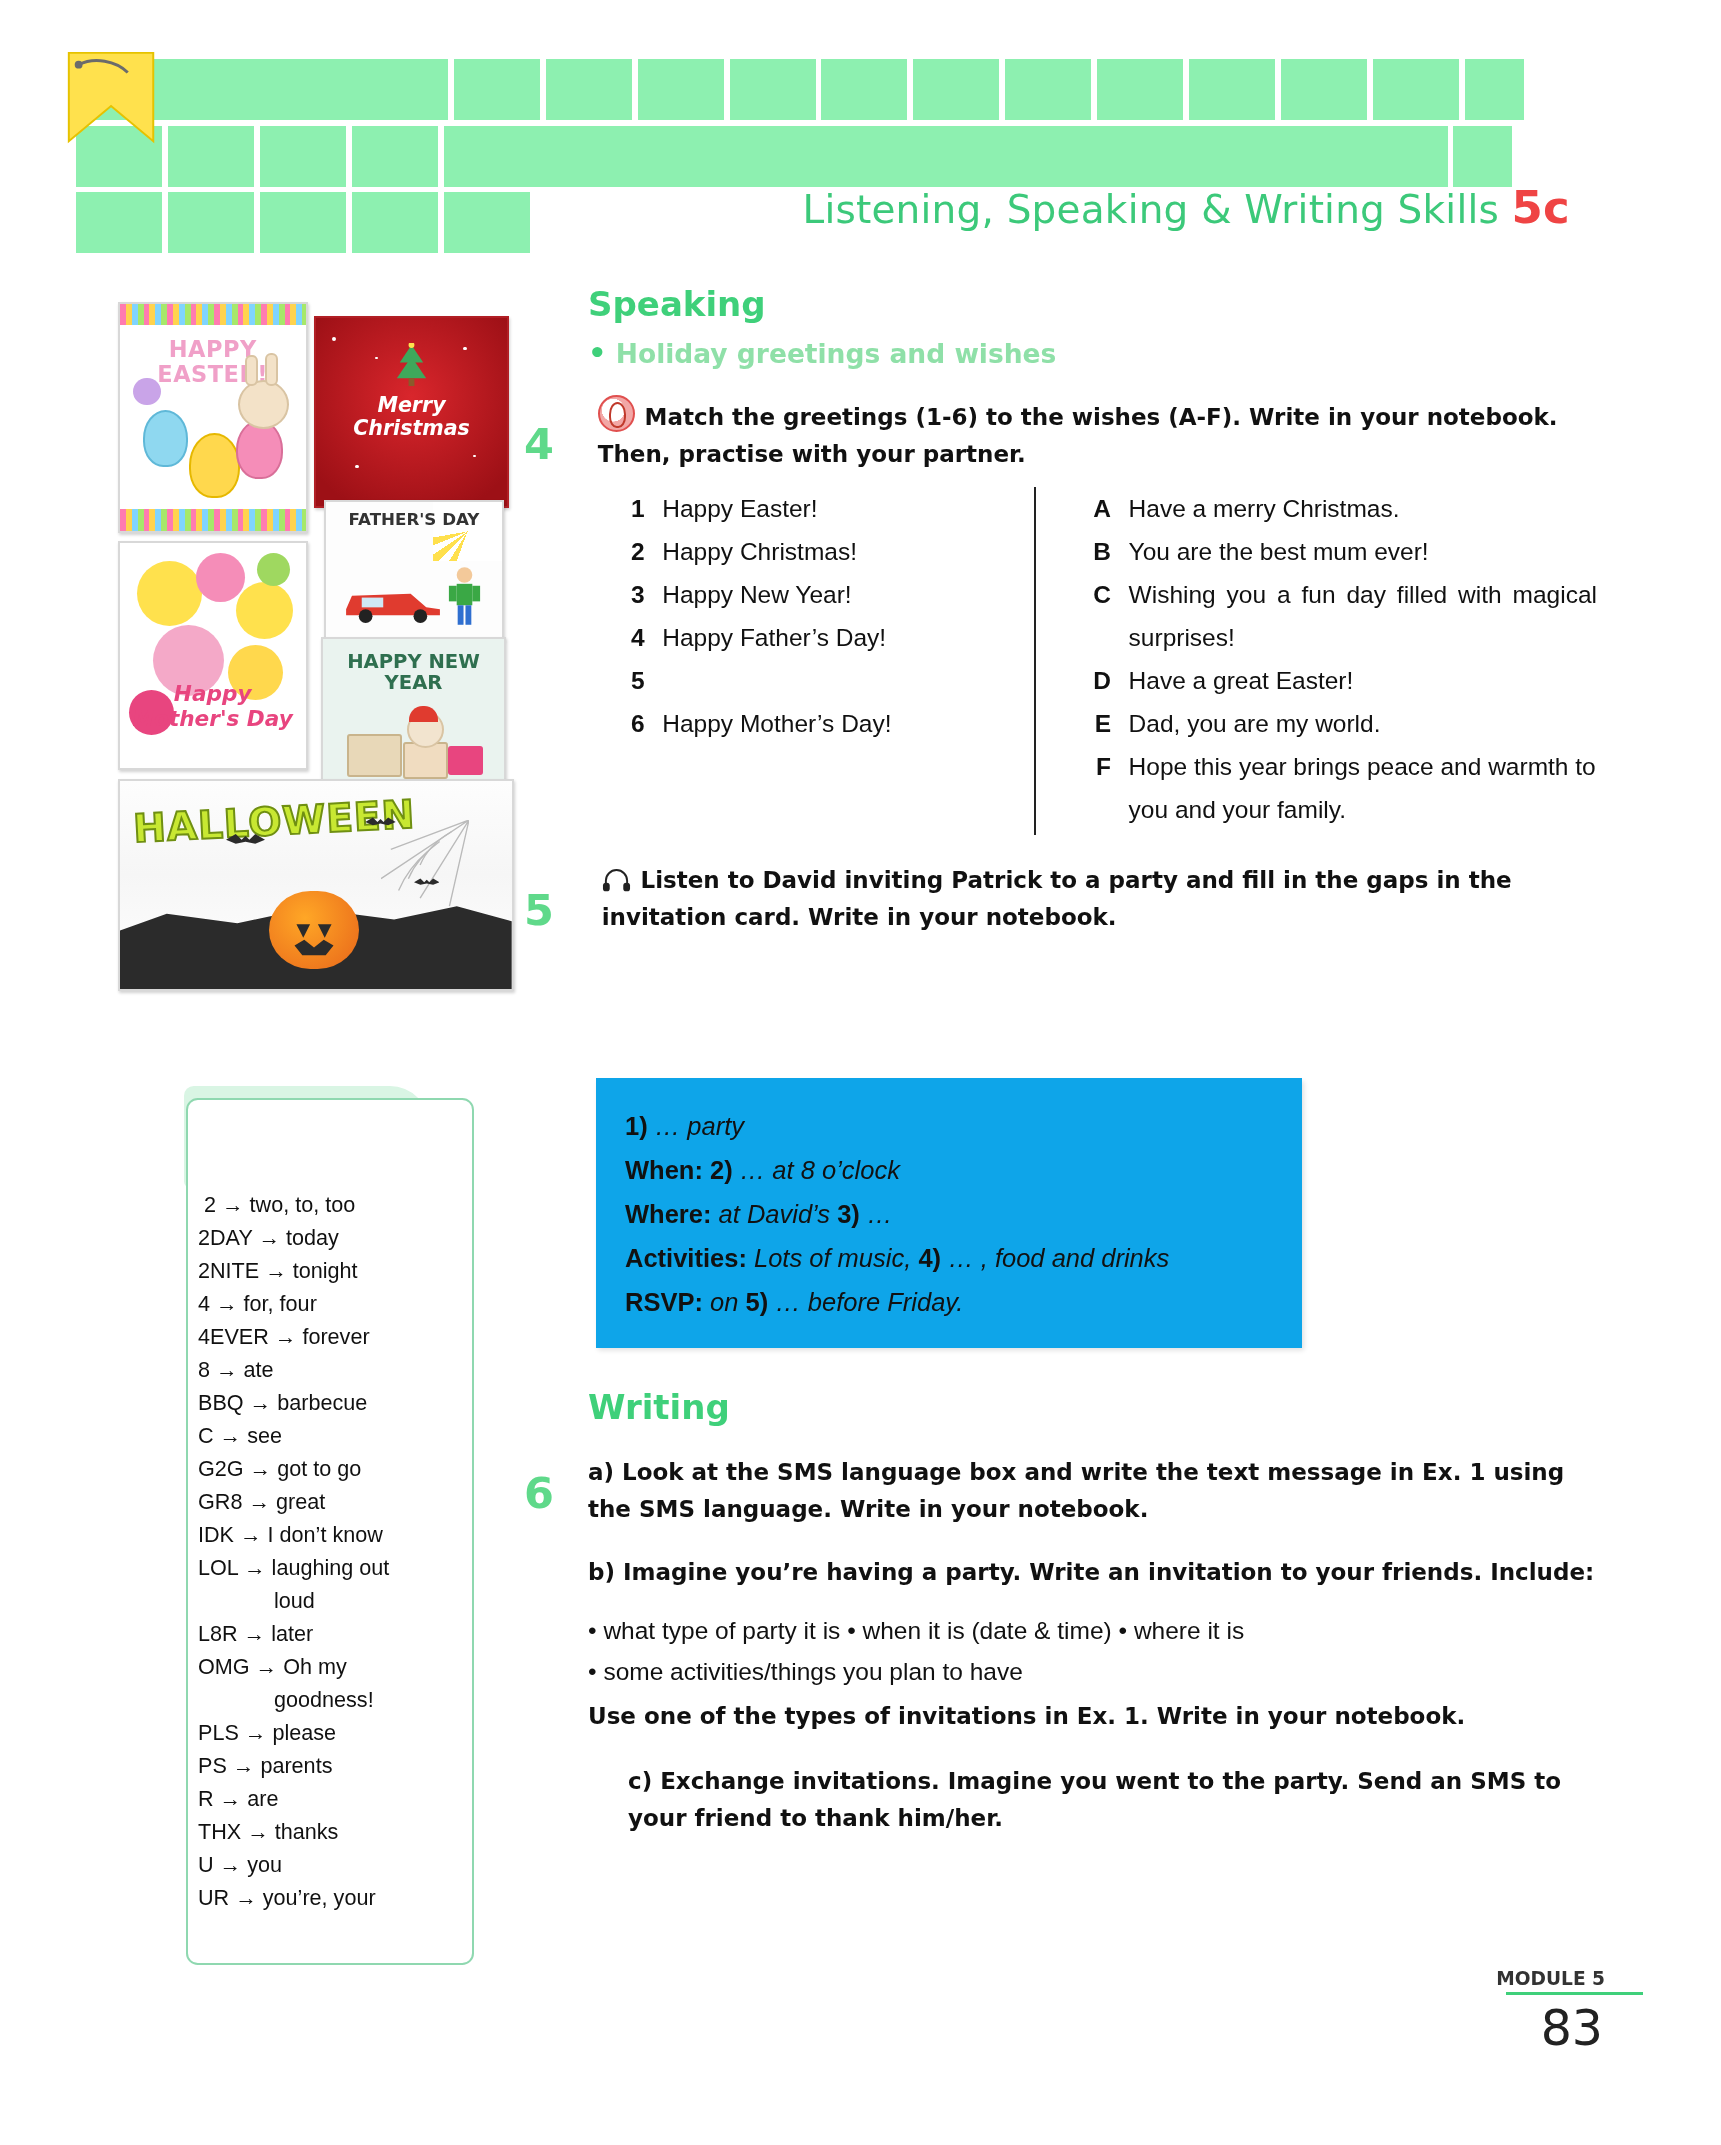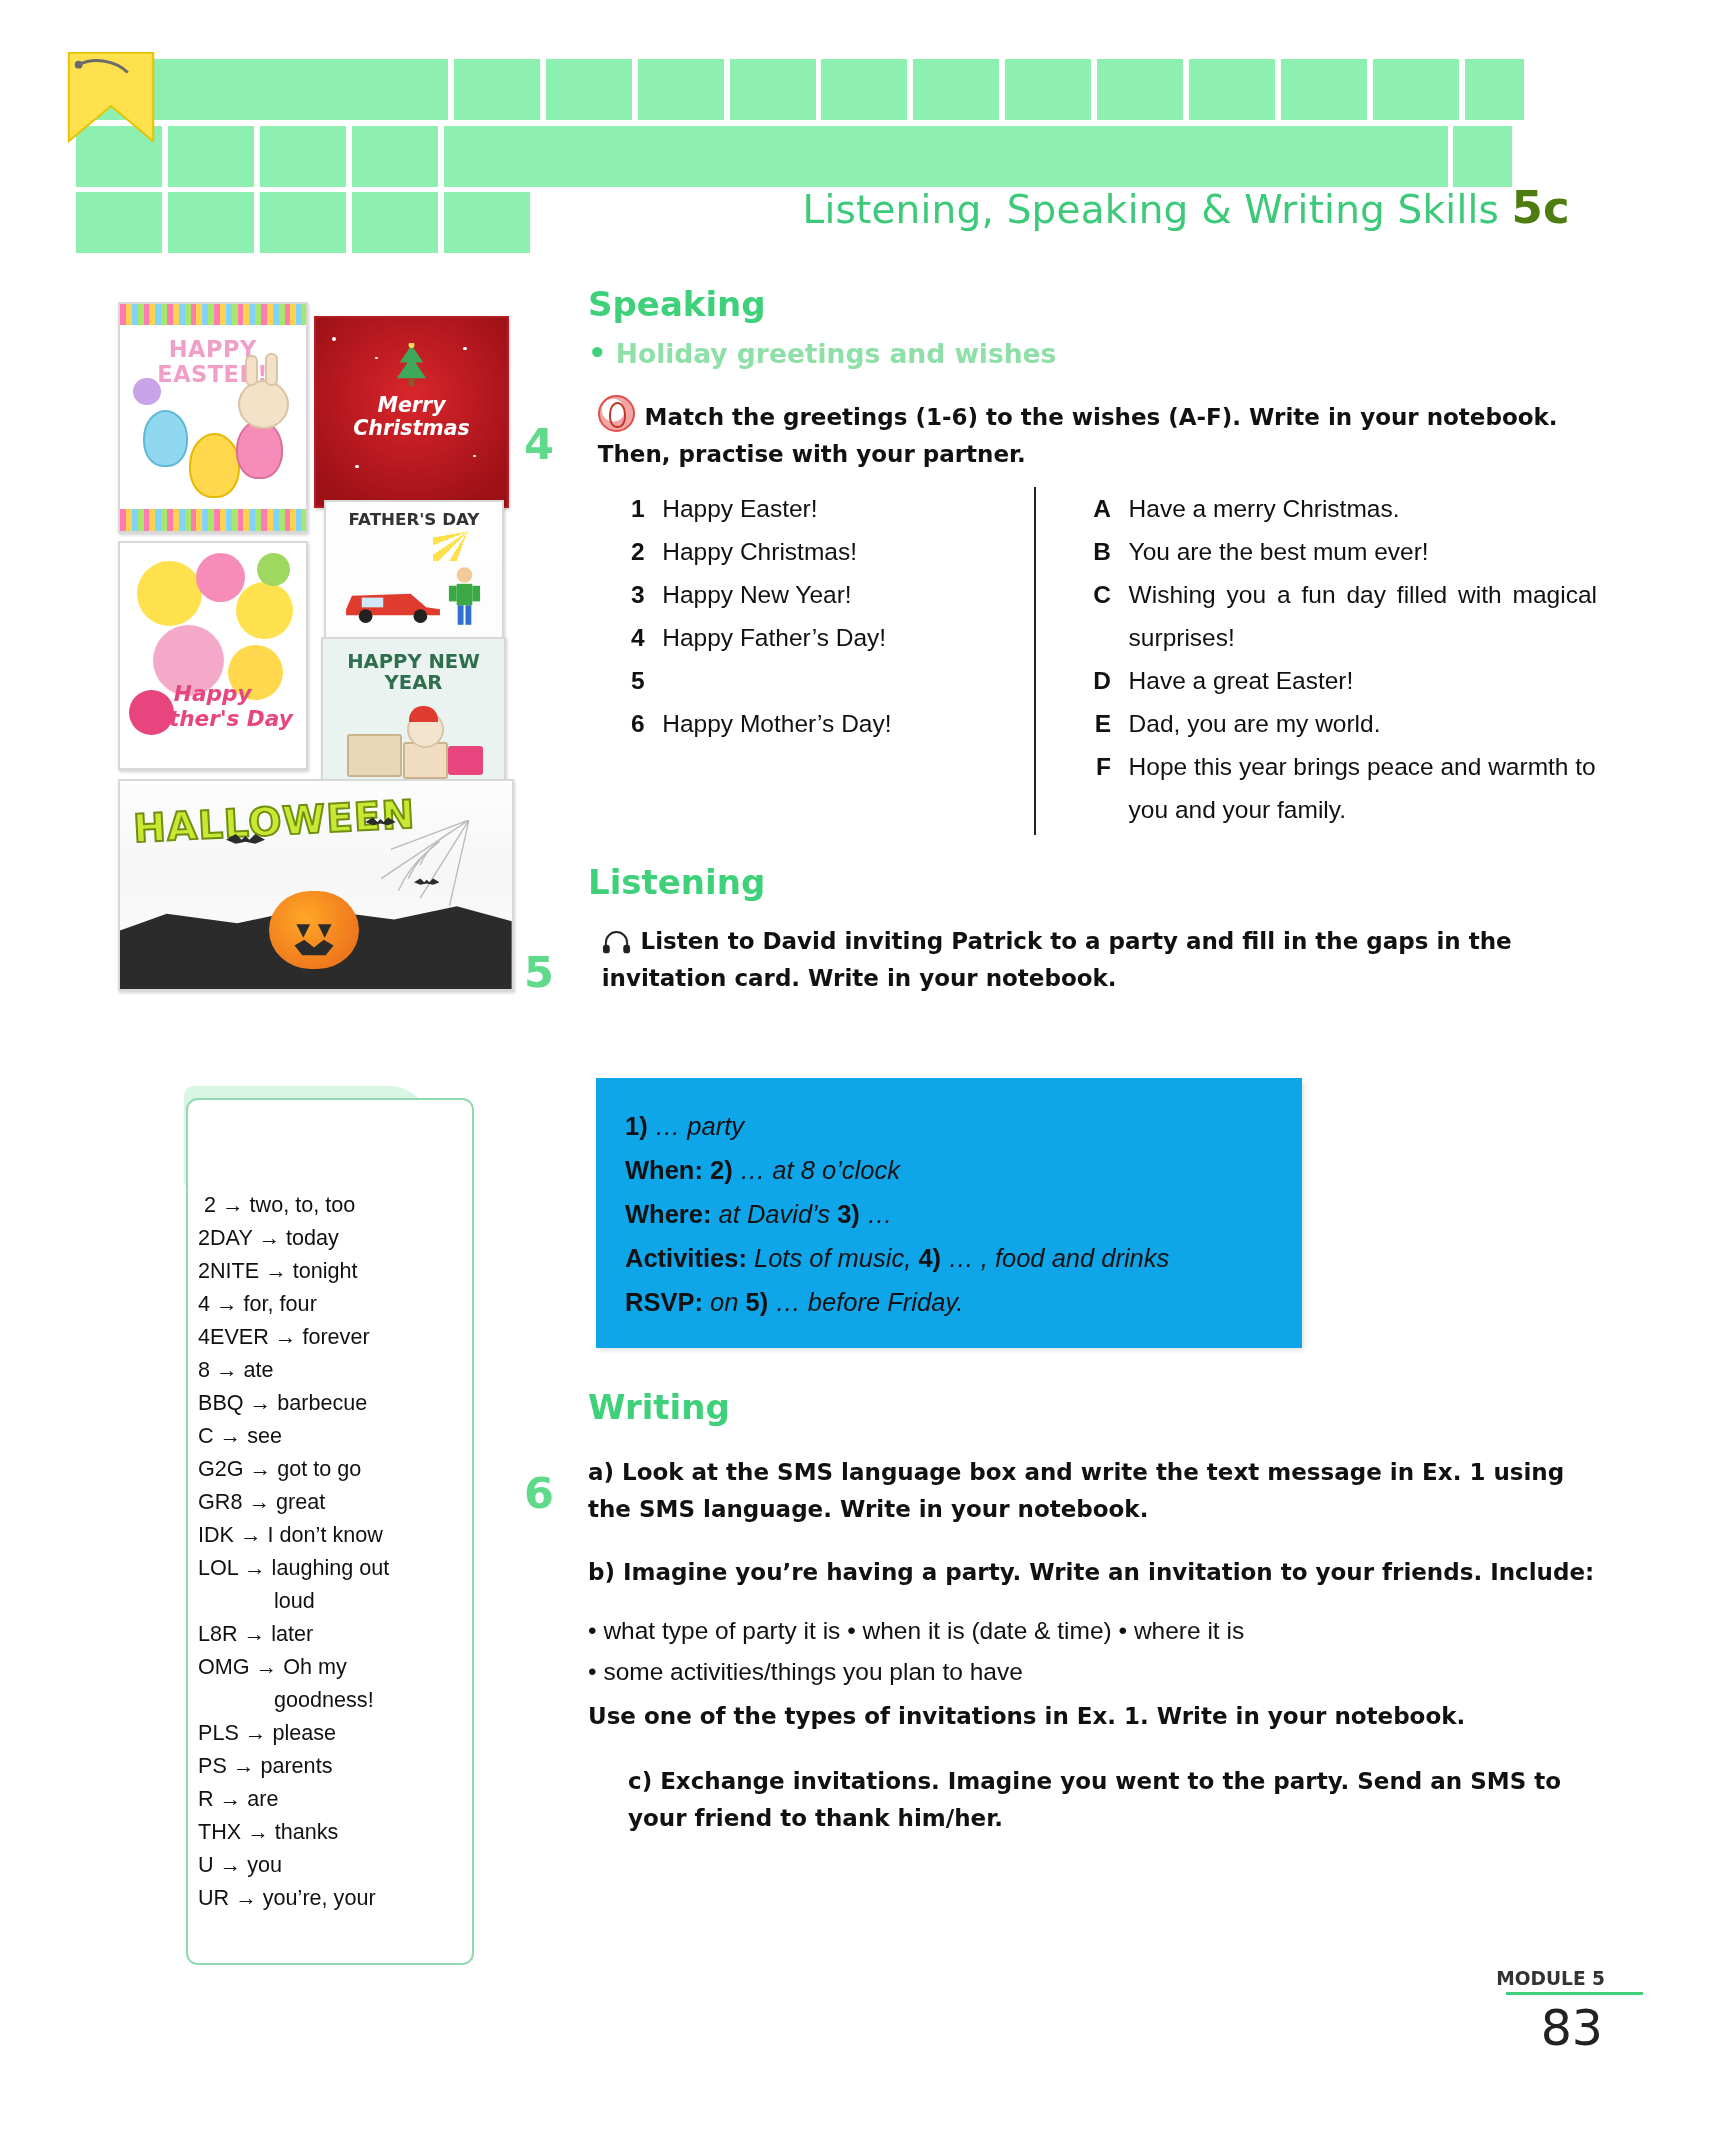--- a/index.html
+++ b/index.html
@@ -26,21 +26,21 @@
   .grid-row.r3{top:133px;}
   .title-wrap{
     position:absolute;left:490px;top:118px;width:1098px;height:88px;
   }
   .title{
     font-family:"DejaVu Sans", sans-serif;
     font-size:39px;color:#3cc97a;font-weight:400;
     text-align:right;padding-right:94px;line-height:61px;
     letter-spacing:0.2px;
   }
-  .title .unit{font-weight:bold;font-size:45px;color:#4d7c0f;}
+  .title .unit{font-weight:bold;font-size:45px;color:#ef4444;}
 
   .flag{
     position:absolute;left:59px;top:47px;width:108px;height:108px;
   }
   .flag svg{display:block;}
 
   
   .left-col{position:absolute;left:103px;top:294px;width:421px;}
   .card{
     position:absolute;border:2px solid #d8d8d8;background:#fff;
@@ -453,21 +453,20 @@
           <div class="k">E</div>
           <div class="v">Dad, you are my world.</div>
         </div>
         <div class="row">
           <div class="k">F</div>
           <div class="v">Hope this year brings peace and warmth to you and your family.</div>
         </div>
       </div>
     </div>
 
-    <div class="sec-head" style="margin-top:21.6px;">Listening</div>
 
     <div style="position:relative;margin-top:21.6px;">
       <div class="ex-num" style="left:-64px;top:23.5px;">5</div>
       <div class="instr" style="padding-left:13.7px;">
         <span class="icon-head">
           <svg width="29" height="25.5" viewBox="0 0 30 26">
             <path d="M4 18 V14 a11 11 0 0 1 22 0 v4" fill="none" stroke="#222" stroke-width="2"></path>
             <rect x="1" y="16" width="7" height="9" rx="3" fill="#222"></rect>
             <rect x="22" y="16" width="7" height="9" rx="3" fill="#222"></rect>
           </svg>

